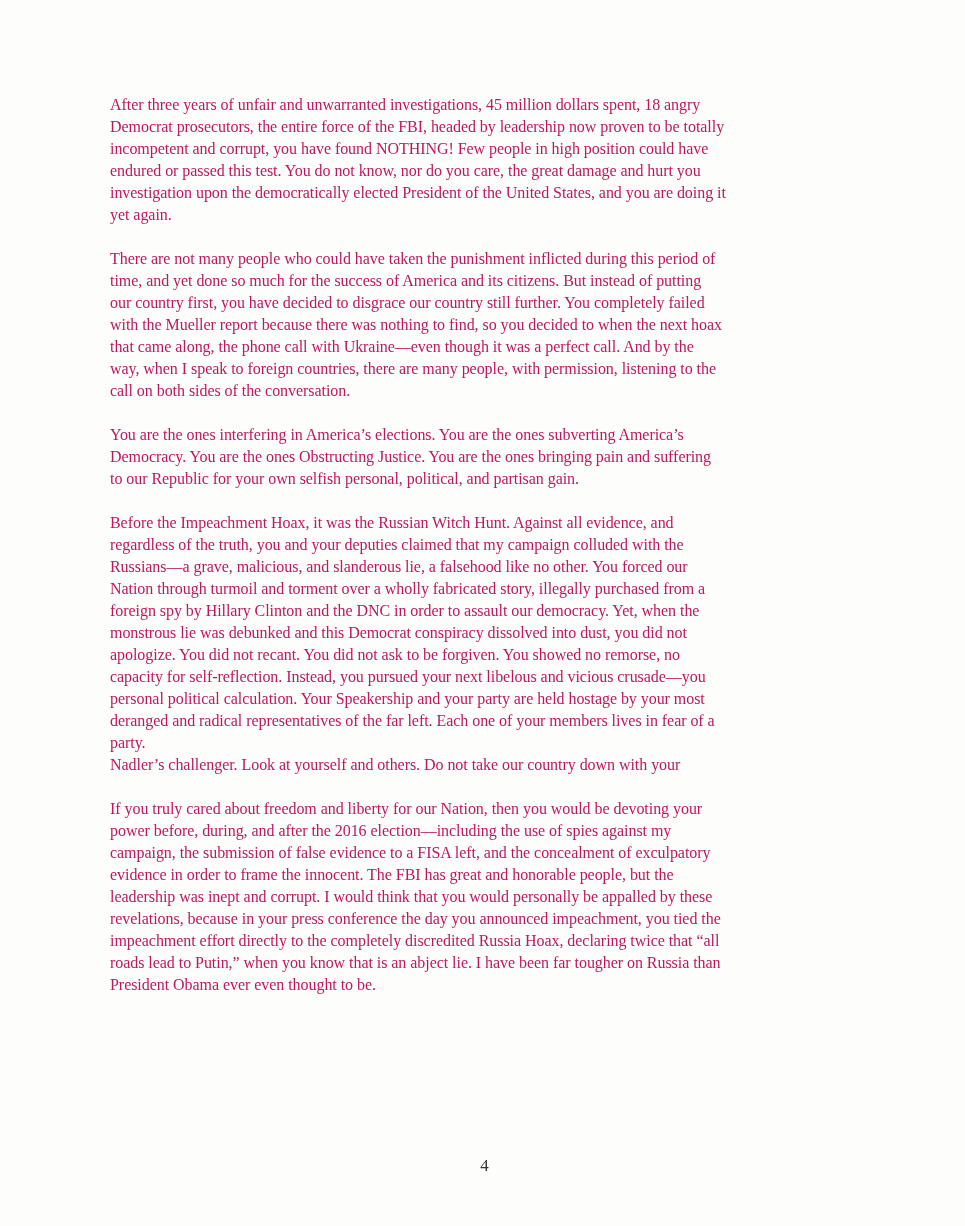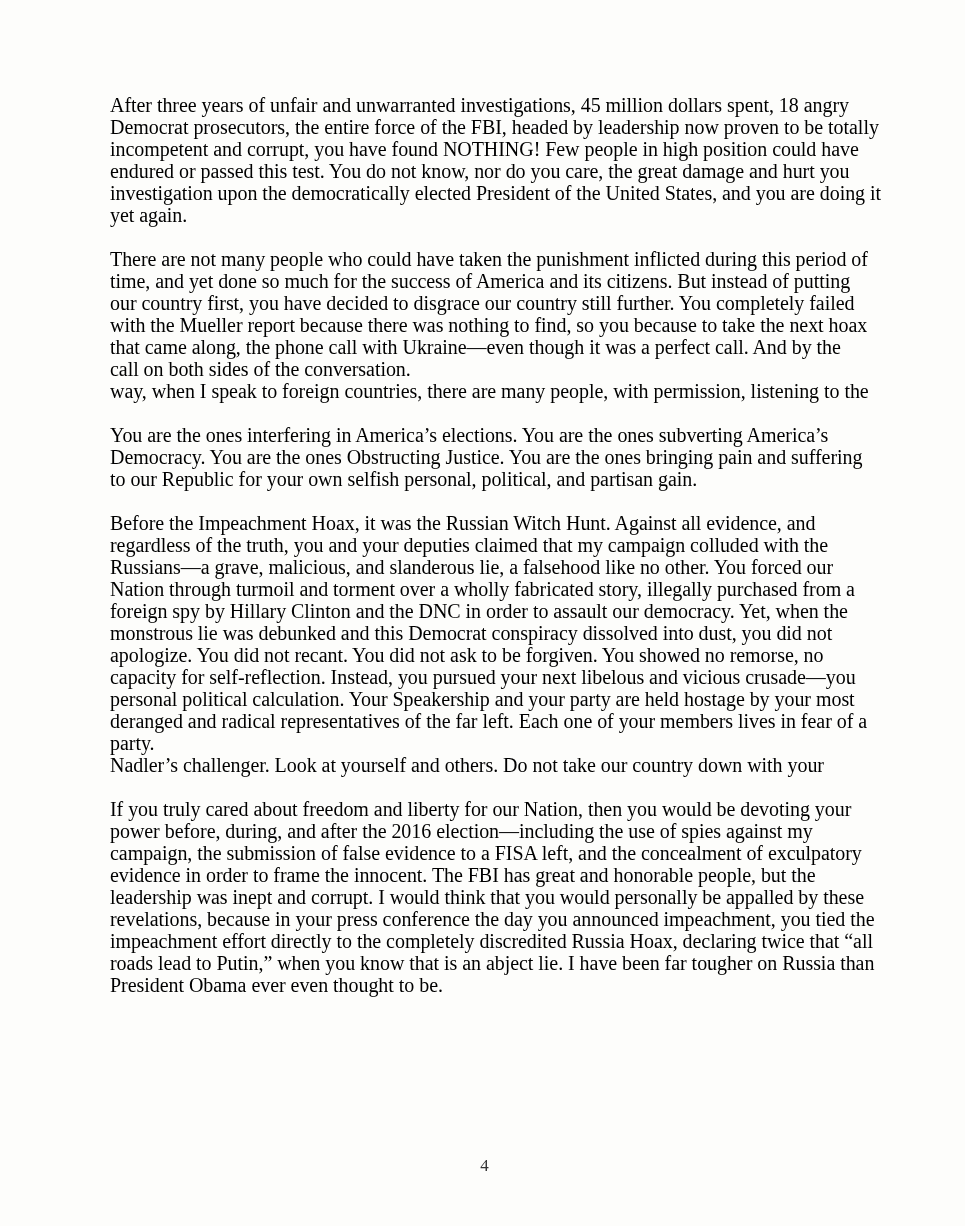--- a/index.html
+++ b/index.html
@@ -19,23 +19,23 @@
       left: 0; top: 0;
       width: 965px;
       height: 1226px;
     }
     .body-text {
       position: absolute;
       left: 110px;
       top: 94px;
       width: 748px;
       font-family: "Liberation Serif", serif;
-      font-size: 20px;
+      font-size: 16px;
       line-height: 22px;
-      color: #000000;
+      color: #be185d;
       letter-spacing: -0.05px;
     }
     .para {
       margin: 0 0 22px 0;
       white-space: normal;
     }
     .line {
       display: block;
       white-space: nowrap;
     }
@@ -62,24 +62,24 @@
         <span class="line">Democrat prosecutors, the entire force of the FBI, headed by leadership now proven to be totally</span>
         <span class="line">incompetent and corrupt, you have found NOTHING!  Few people in high position could have</span>
         <span class="line">endured or passed this test.  You do not know, nor do you care, the great damage and hurt you</span>
         <span class="line">investigation upon the democratically elected President of the United States, and you are doing it</span>
         <span class="line">yet again.</span>
       </p>
       <p class="para">
         <span class="line">There are not many people who could have taken the punishment inflicted during this period of</span>
         <span class="line">time, and yet done so much for the success of America and its citizens.  But instead of putting</span>
         <span class="line">our country first, you have decided to disgrace our country still further.  You completely failed</span>
-        <span class="line">with the Mueller report because there was nothing to find, so you because to take the next hoax</span>
+        <span class="line">with the Mueller report because there was nothing to find, so you decided to when the next hoax</span>
         <span class="line">that came along, the phone call with Ukraine—even though it was a perfect call.  And by the</span>
+        <span class="line">way, when I speak to foreign countries, there are many people, with permission, listening to the</span>
         <span class="line">call on both sides of the conversation.</span>
-        <span class="line">way, when I speak to foreign countries, there are many people, with permission, listening to the</span>
       </p>
       <p class="para">
         <span class="line">You are the ones interfering in America’s elections.  You are the ones subverting America’s</span>
         <span class="line">Democracy.  You are the ones Obstructing Justice.  You are the ones bringing pain and suffering</span>
         <span class="line">to our Republic for your own selfish personal, political, and partisan gain.</span>
       </p>
       <p class="para">
         <span class="line">Before the Impeachment Hoax, it was the Russian Witch Hunt.  Against all evidence, and</span>
         <span class="line">regardless of the truth, you and your deputies claimed that my campaign colluded with the</span>
         <span class="line">Russians—a grave, malicious, and slanderous lie, a falsehood like no other.  You forced our</span>

